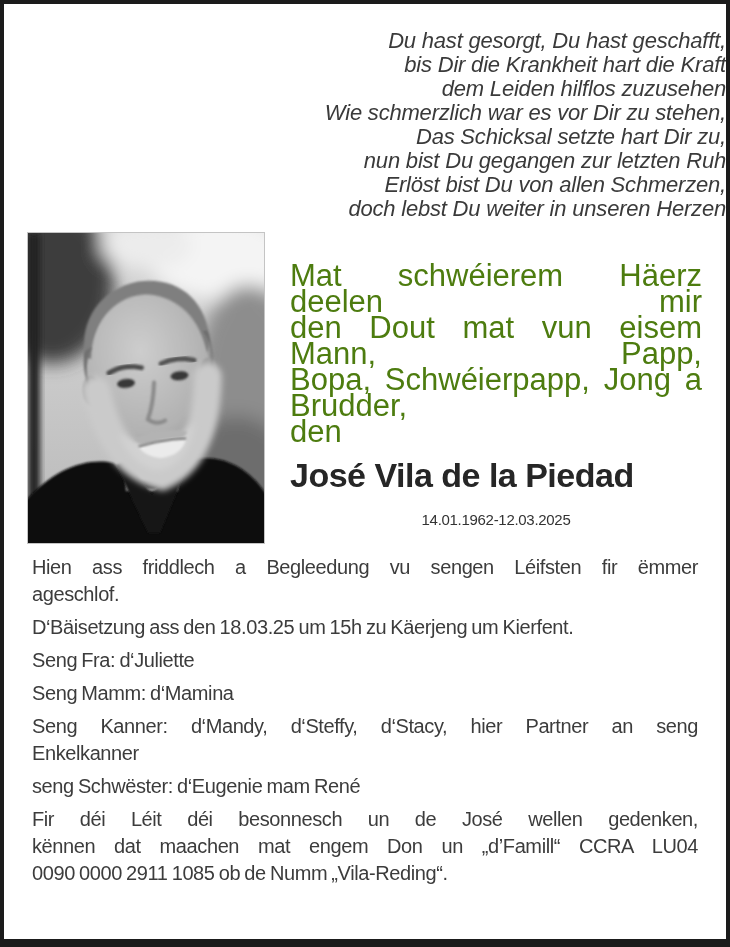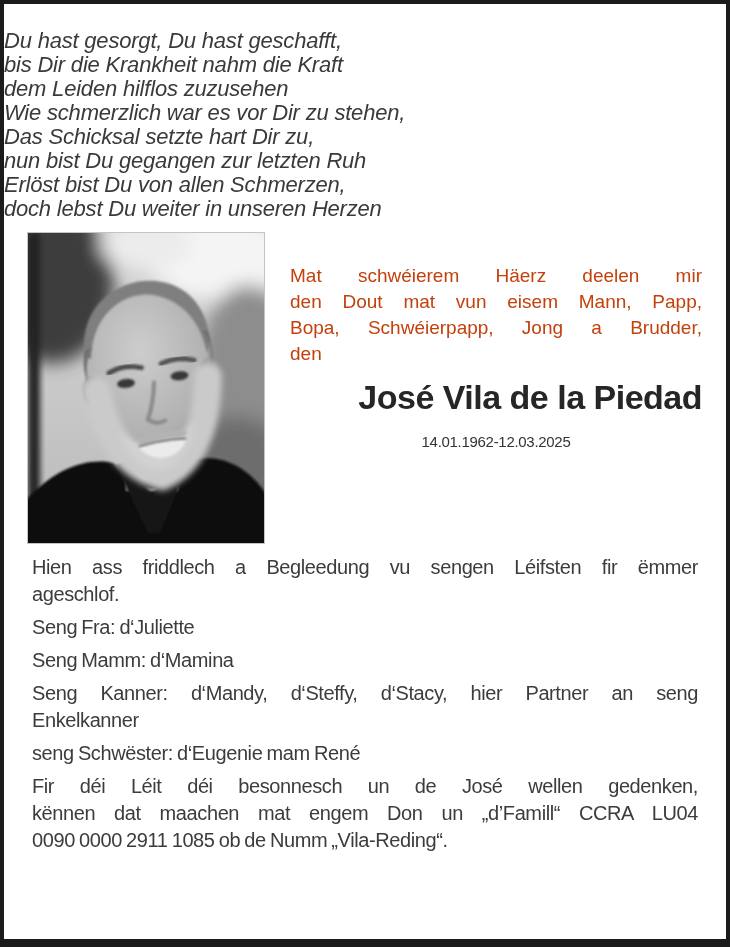--- a/index.html
+++ b/index.html
@@ -12,21 +12,21 @@
     height: 947px;
     background: #ffffff;
     border: 4px solid #1b1b1b;
     border-bottom-width: 8px;
     overflow: hidden;
   }
 
   
   .poem {
     margin-top: 25px;
-    text-align: left;
+    text-align: right;
     font-style: italic;
     font-size: 22px;
     line-height: 24px;
     color: #3a3a3a;
     letter-spacing: -0.2px;
   }
 
   
   .middle {
     display: flex;
@@ -42,29 +42,29 @@
   }
   .photo-frame svg { display: block; width: 100%; height: 100%; }
 
   .right-col {
     flex: 1;
     margin-left: 26px;
     padding-top: 30px;
     min-width: 0;
   }
   .intro-line {
-    font-size: 19px;
+    font-size: 31px;
     line-height: 26px;
-    color: #c2410c;
+    color: #4d7c0f;
   }
   .intro-line.j { text-align: justify; text-align-last: justify; }
 
   .deceased-name {
     margin-top: 10px;
-    text-align: right;
+    text-align: left;
     font-weight: bold;
     font-size: 34px;
     line-height: 40px;
     letter-spacing: -0.5px;
     color: #262626;
   }
   .life-dates {
     margin-top: 16px;
     text-align: center;
     font-size: 15px;
@@ -85,21 +85,21 @@
   .line { line-height: 27px; }
   .line.j { text-align: justify; text-align-last: justify; }
 </style>
 </head>
 <body>
 
 <div class="page">
 
   <div class="poem">
     <div class="poem-line">Du hast gesorgt, Du hast geschafft,</div>
-    <div class="poem-line">bis Dir die Krankheit nahm die Kraft</div>
+    <div class="poem-line">bis Dir die Krankheit hart die Kraft</div>
     <div class="poem-line">dem Leiden hilflos zuzusehen</div>
     <div class="poem-line">Wie schmerzlich war es vor Dir zu stehen,</div>
     <div class="poem-line">Das Schicksal setzte hart Dir zu,</div>
     <div class="poem-line">nun bist Du gegangen zur letzten Ruh</div>
     <div class="poem-line">Erlöst bist Du von allen Schmerzen,</div>
     <div class="poem-line">doch lebst Du weiter in unseren Herzen</div>
   </div>
 
   <div class="middle">
 
@@ -184,20 +184,23 @@
     </div>
   </div>
 
   <div class="body-text">
 
     <div class="para">
       <div class="line j">Hien ass friddlech a Begleedung vu sengen Léifsten fir ëmmer</div>
       <div class="line">ageschlof.</div>
     </div>
 
+    <div class="para">
+      <div class="line">D‘Bäisetzung ass den 18.03.25 um 15h zu Käerjeng um Kierfent.</div>
+    </div>
 
 
     <div class="para">
       <div class="line">Seng Fra: d‘Juliette</div>
     </div>
 
     <div class="para">
       <div class="line">Seng Mamm: d‘Mamina</div>
     </div>
 

